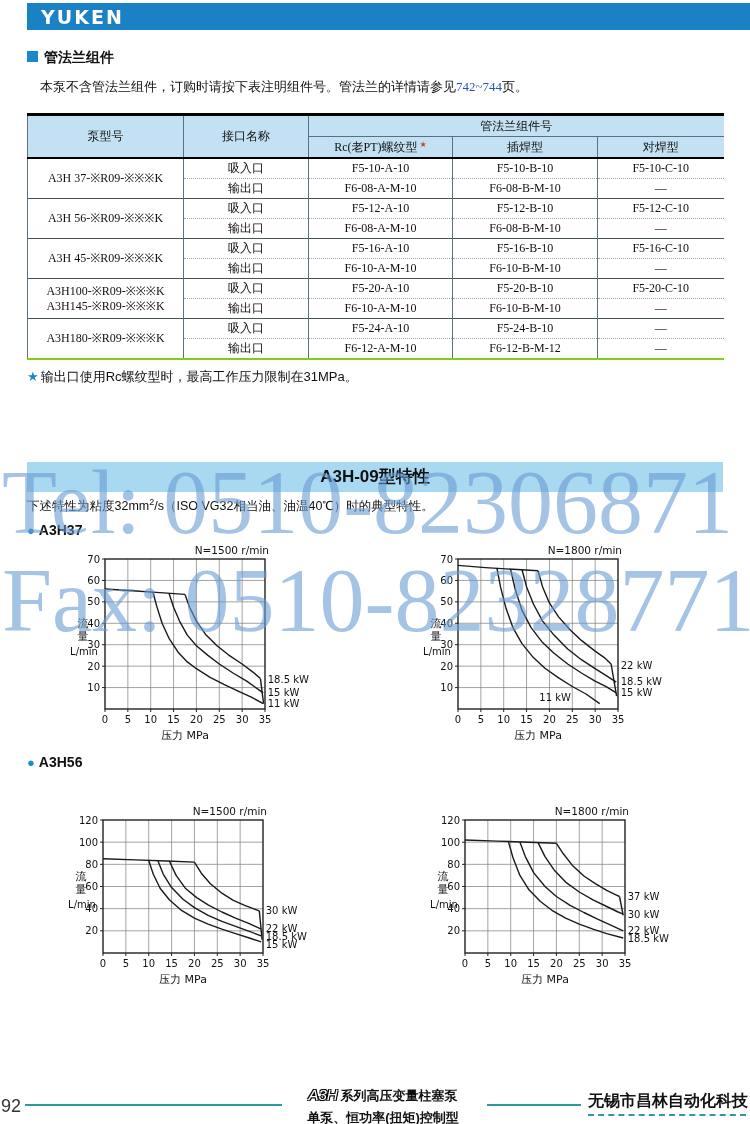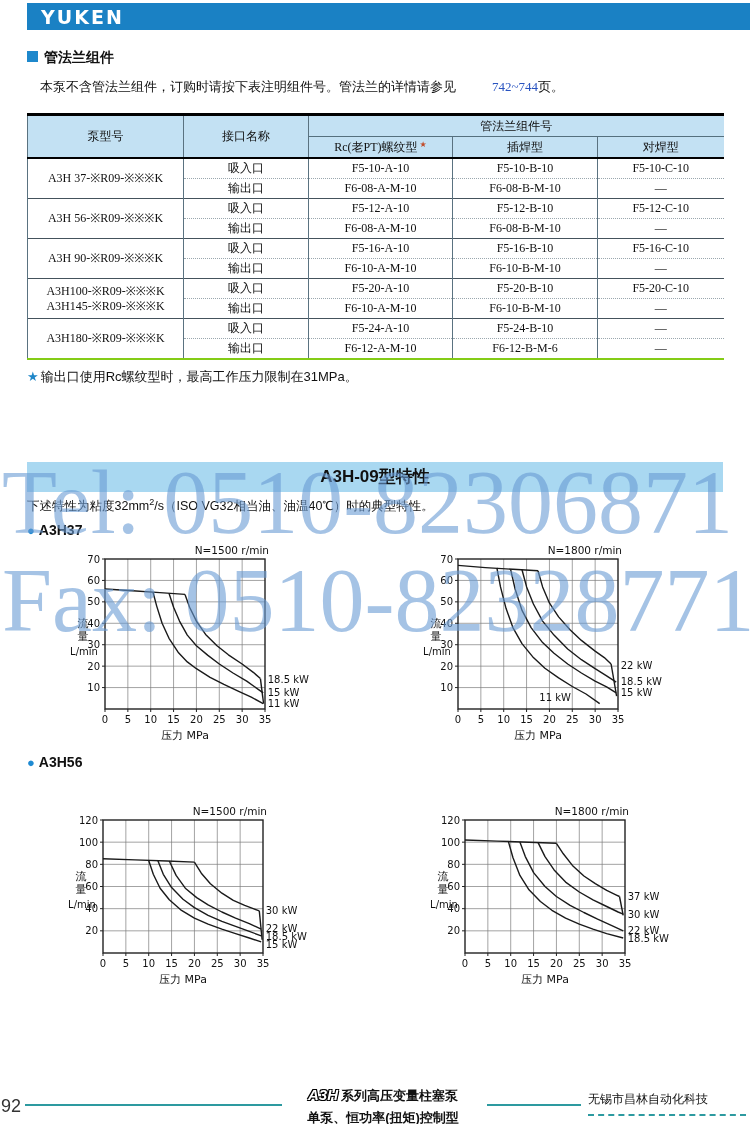--- a/index.html
+++ b/index.html
@@ -6,21 +6,21 @@
   #page{position:relative;width:750px;height:1124px;background:#ffffff;overflow:hidden;
         font-family:"Liberation Sans",sans-serif;color:#111;padding-left:13px;}
   
   #topbar{position:absolute;left:27px;top:3px;right:0;height:27px;background:#1a81c4;}
   #logo{position:absolute;left:14px;top:3px;font-weight:900;font-size:19px;color:#fff;
         letter-spacing:2px;font-family:"DejaVu Sans",sans-serif;}
   
   .sec-head{position:absolute;left:27px;top:49px;font-size:14px;font-weight:bold;}
   .sec-head .sq{display:inline-block;width:11px;height:11px;background:#1e88cc;margin-right:6px;}
   .intro{position:absolute;left:40px;top:78px;font-family:"Liberation Serif",serif;font-size:13px;}
-  .intro .pagelink{color:#2853c0;margin-left:36px;}
+  .intro .pagelink{color:#2853c0;}
   
   .flange-table{position:absolute;left:27px;top:113px;width:696px;border-collapse:collapse;
       table-layout:fixed;font-family:"Liberation Serif",serif;font-size:12px;color:#101010;
       border-top:3px solid #000;border-bottom:2px solid #84cc16;}
   .flange-table th,.flange-table td{padding:0;text-align:center;vertical-align:middle;
       border-left:1px solid #5a7280;font-weight:normal;}
   .flange-table th:first-child,.flange-table td.model-cell,.flange-table tr.gfirst td:first-child{border-left:1px solid #5a7280;}
   .flange-table th{background:#c3e1f3;height:20px;}
   .flange-table .th-group{border-bottom:1px solid #55707e;}
   .flange-table .th-sub,.flange-table .th-pump,.flange-table .th-port{border-bottom:2.5px solid #000;}
@@ -47,23 +47,23 @@
       font-family:"Liberation Serif",serif;font-size:90px;color:rgba(105,155,212,0.60);
       z-index:9;pointer-events:none;}
   #wm1{top:458px;} #wm2{top:556px;}
   
   #pageno{position:absolute;left:1px;top:1096px;font-size:18px;color:#333;}
   .tealline{position:absolute;height:2px;background:#2d9aa0;top:1104px;}
   #tl1{left:25px;width:257px;} #tl2{left:487px;width:94px;}
   #footer-center{position:absolute;left:278px;top:1086px;width:210px;text-align:center;}
   #footer-center .fline1{font-size:13px;font-weight:bold;white-space:nowrap;}
   #footer-center .fline2{font-size:13px;font-weight:bold;white-space:nowrap;margin-top:4px;}
-  .a3h-logo{font-weight:700;font-style:italic;font-size:15px;color:#fff;margin-right:3px;
+  .a3h-logo{font-weight:400;font-style:italic;font-size:15px;color:#fff;margin-right:3px;
       text-shadow:-1px -1px 0 #000,1px -1px 0 #000,-1px 1px 0 #000,1px 1px 0 #000,0 0 1px #000;}
-  #company{position:absolute;left:588px;top:1091px;font-size:12px;font-weight:normal;white-space:nowrap;}
+  #company{position:absolute;left:588px;top:1091px;font-size:16px;font-weight:bold;white-space:nowrap;}
   #company-rule{position:absolute;left:588px;top:1114px;width:158px;border-top:2px dashed #2d9aa0;}
 </style>
 </head>
 <body>
 
 <div id="page">
 
   <div id="topbar">
     <span id="logo">YUKEN</span>
   </div>
@@ -117,21 +117,21 @@
           <td>F5-12-B-10</td>
           <td>F5-12-C-10</td>
         </tr>
         <tr class="gsecond">
           <td>输出口</td>
           <td>F6-08-A-M-10</td>
           <td>F6-08-B-M-10</td>
           <td>—</td>
         </tr>
         <tr class="gfirst">
-          <td rowspan="2" class="model-cell">A3H 90-※R09-※※※K</td>
+          <td rowspan="2" class="model-cell">A3H 45-※R09-※※※K</td>
           <td>吸入口</td>
           <td>F5-16-A-10</td>
           <td>F5-16-B-10</td>
           <td>F5-16-C-10</td>
         </tr>
         <tr class="gsecond">
           <td>输出口</td>
           <td>F6-10-A-M-10</td>
           <td>F6-10-B-M-10</td>
           <td>—</td>
@@ -152,21 +152,21 @@
         <tr class="gfirst">
           <td rowspan="2" class="model-cell">A3H180-※R09-※※※K</td>
           <td>吸入口</td>
           <td>F5-24-A-10</td>
           <td>F5-24-B-10</td>
           <td>—</td>
         </tr>
         <tr class="gsecond">
           <td>输出口</td>
           <td>F6-12-A-M-10</td>
-          <td>F6-12-B-M-6</td>
+          <td>F6-12-B-M-12</td>
           <td>—</td>
         </tr>
       </tbody>
   </table>
 
   <div class="footnote">
     <span class="bluestar">★</span><span>输出口使用Rc螺纹型时，最高工作压力限制在31MPa。</span>
   </div>
 
   <div id="charbar">

